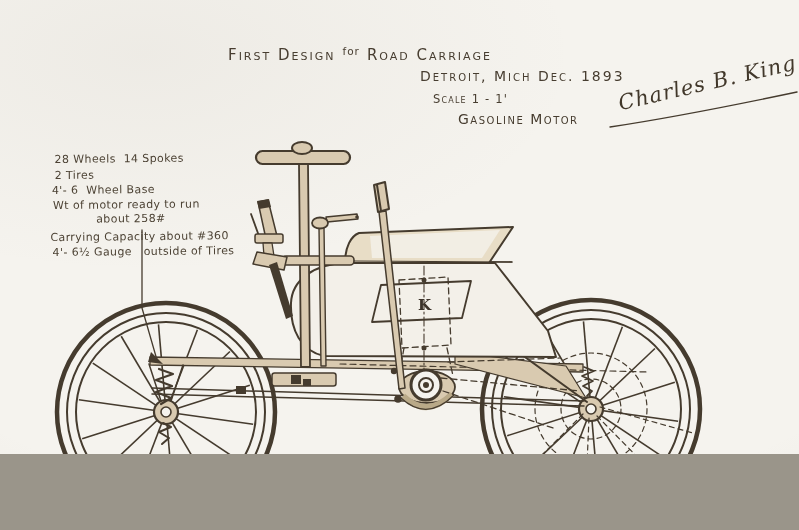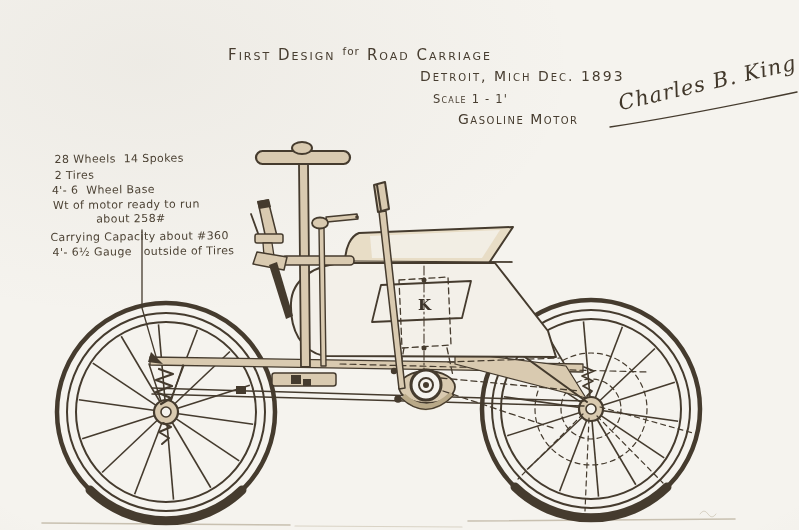--- a/index.html
+++ b/index.html
@@ -1,17 +1,17 @@
 <!DOCTYPE html>
 <html><head>
 <meta charset="utf-8">
 <style>
   html,body{margin:0;padding:0;background:#9a958a;}
   .page{
-    position:relative;width:799px;height:530px;overflow:hidden;
+    position:relative;width:799px;height:454px;overflow:hidden;
     background:
       radial-gradient(90% 80% at 18% 12%, rgba(150,142,125,.08), transparent 60%),
       radial-gradient(130% 125% at 50% 45%, transparent 55%, rgba(125,118,100,.13) 100%),
       #f5f3ee;
     font-family:"DejaVu Sans", sans-serif;
   }
   svg text{white-space:pre;}
   .ink{stroke:#453b2e;fill:none;stroke-linecap:round;stroke-linejoin:round;}
   .fill-ink{fill:#453b2e;stroke:none;}
   .tan{fill:#d9cab0;stroke:#453b2e;stroke-linejoin:round;stroke-linecap:round;}

